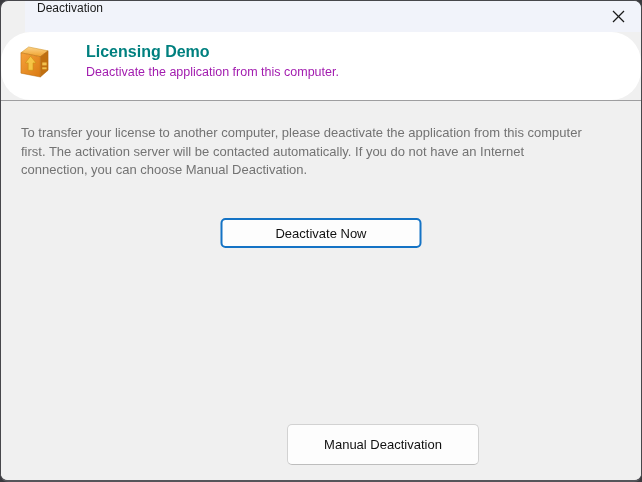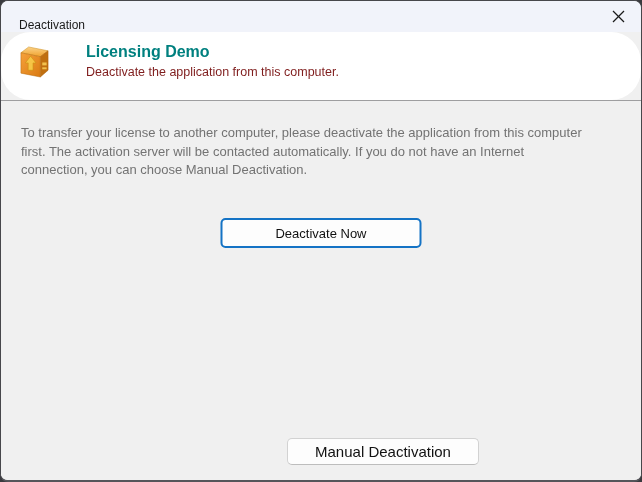--- a/index.html
+++ b/index.html
@@ -21,24 +21,25 @@
     overflow: hidden;
     box-sizing: border-box;
     display: flex;
     flex-direction: column;
   }
   .titlebar {
     height: 31px;
     flex: 0 0 31px;
     background: #f1f3fa;
     display: flex;
-    align-items: flex-end;
-    padding-left: 18px;
+    align-items: flex-start;
+    padding-left: 12px;
     position: relative;
     z-index: 1;
+    margin-left: 24px;
   }
   .titlebar-text {
     font-size: 12px;
     color: #1a1a1a;
   }
   .close-btn {
     position: absolute;
     right: 0;
     top: 0;
     width: 45px;
@@ -62,21 +63,21 @@
   .header-icon { flex: 0 0 33px; margin-top: 1px; }
   .header-text { margin-left: 35px; }
   .header-title {
     font-size: 16px;
     font-weight: bold;
     color: #00807f;
     line-height: 18px;
   }
   .header-subtitle {
     font-size: 12.5px;
-    color: #7f1d1d;
+    color: #a21caf;
     margin-top: 4px;
     line-height: 15px;
   }
   .header-separator {
     height: 1px;
     flex: 0 0 1px;
     background: #9e9ea0;
     border: none;
     margin: 0;
     z-index: 1;
@@ -107,27 +108,27 @@
     border-radius: 5px;
     font-family: "Liberation Sans", sans-serif;
     font-size: 13px;
     color: #111111;
     box-sizing: border-box;
     cursor: default;
   }
   .footer-btn {
     position: absolute;
     bottom: 15px;
-    height: 27px;
+    height: 41px;
     background: #fdfdfd;
     border: 1px solid #d2d2d2;
     border-bottom-color: #bdbdbd;
     border-radius: 5px;
     font-family: "Liberation Sans", sans-serif;
-    font-size: 15px;
+    font-size: 13px;
     color: #111111;
     box-sizing: border-box;
     cursor: default;
   }
   .manual-btn { right: 162px; width: 192px; }
   .cancel-btn { right: 24px; width: 111px; }
 </style>
 </head>
 <body>
 

